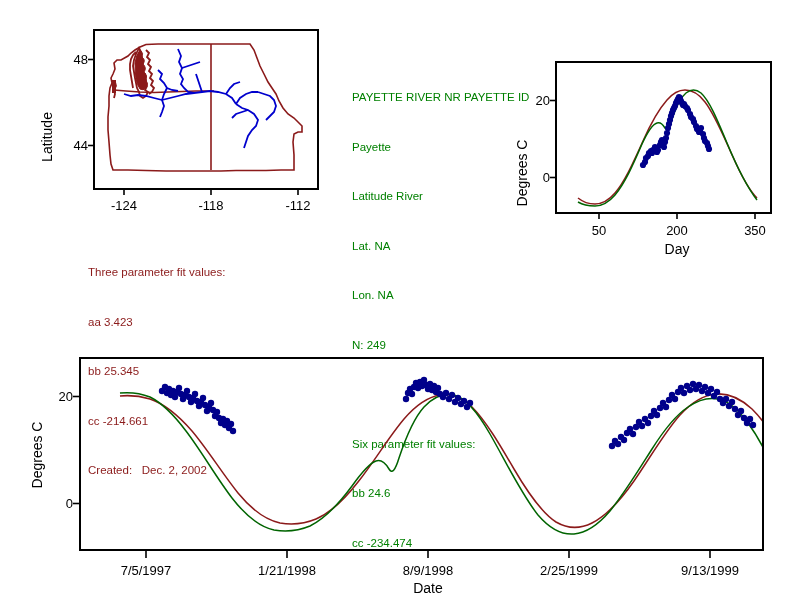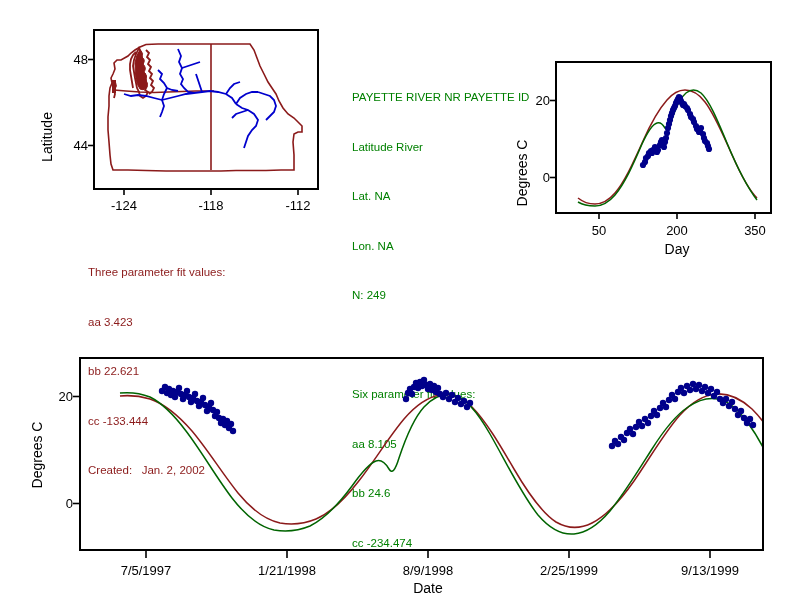--- a/index.html
+++ b/index.html
@@ -87,34 +87,34 @@
         <path d="M146,46 L152,44 L158,42 L164,40"></path>
         <path d="M212,88 L206,90 L200,92 L196,96"></path>
       </g>
     </g>
   </svg>
 </div>
 
 <div class="abs txtblock red-txt" style="left:88px;top:231px;">
   <div>Three parameter fit values:</div>
   <div>aa 3.423</div>
-  <div>bb 22.621</div>
-  <div>cc -133.444</div>
-  <div>Created:   Jan. 2, 2002</div>
+  <div>bb 25.345</div>
+  <div>cc -214.661</div>
+  <div>Created:   Dec. 2, 2002</div>
 </div>
 
 <div class="abs txtblock grn-txt" style="left:352px;top:56px;">
   <div>PAYETTE RIVER NR PAYETTE ID</div>
+  <div>Payette</div>
   <div>Latitude River</div>
   <div>Lat. NA</div>
   <div>Lon. NA</div>
   <div>N: 249</div>
   <div>&nbsp;</div>
   <div>Six parameter fit values:</div>
-  <div>aa 8.105</div>
   <div>bb 24.6</div>
   <div>cc -234.474</div>
   
   
   
 </div>
 
 <div class="abs" style="left:505px;top:45px;width:287px;height:220px;">
   <svg width="287" height="220" viewBox="0 0 287 220">
     <text class="ax-title" transform="translate(22,128) rotate(-90)" text-anchor="middle">Degrees C</text>

